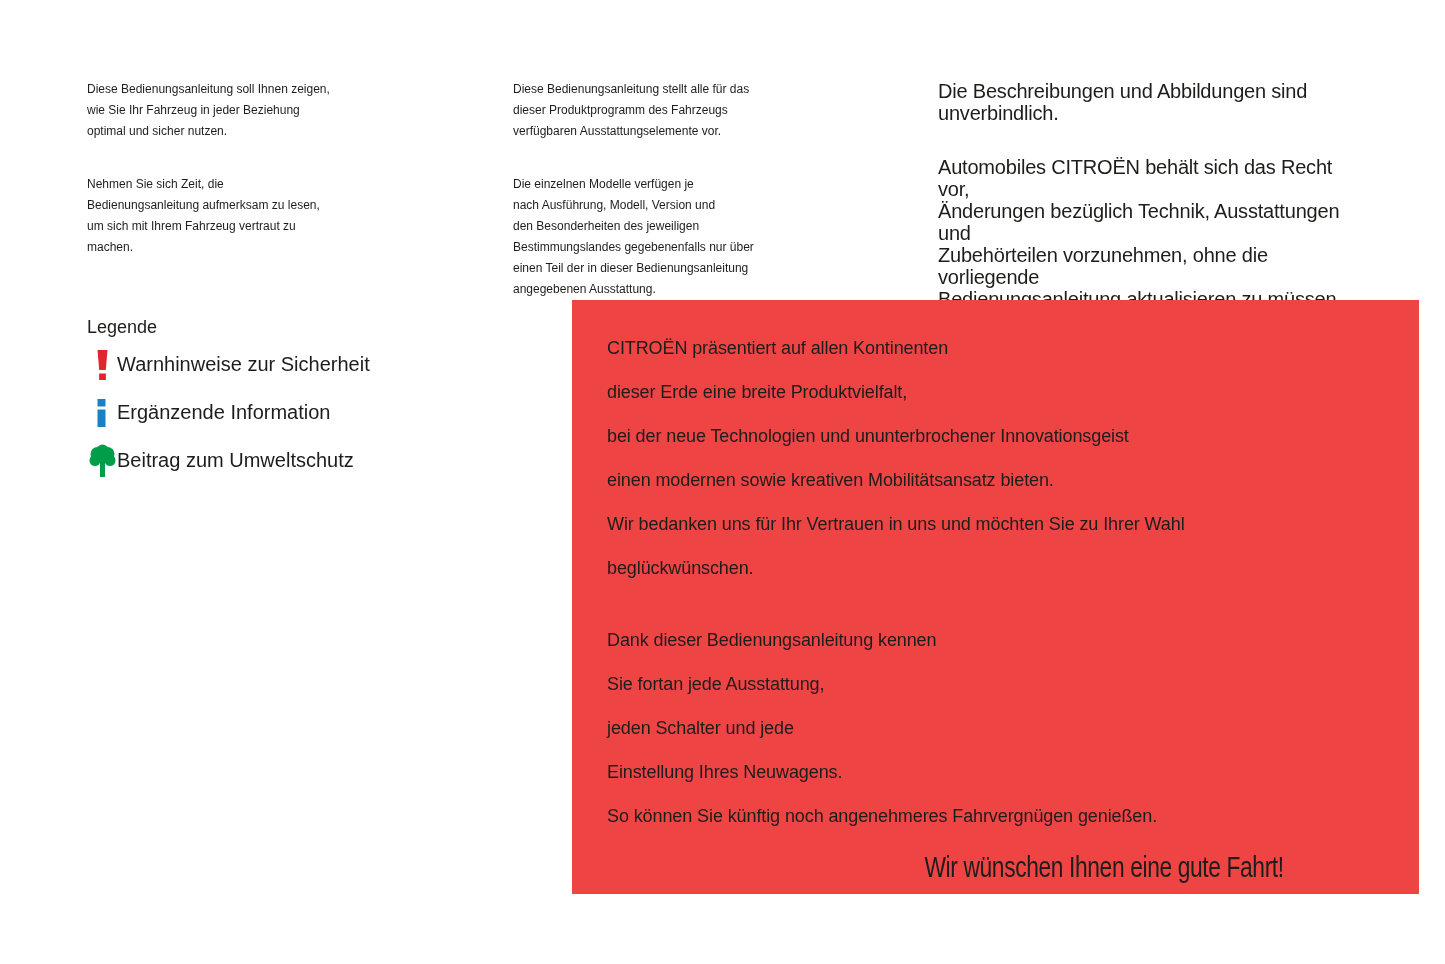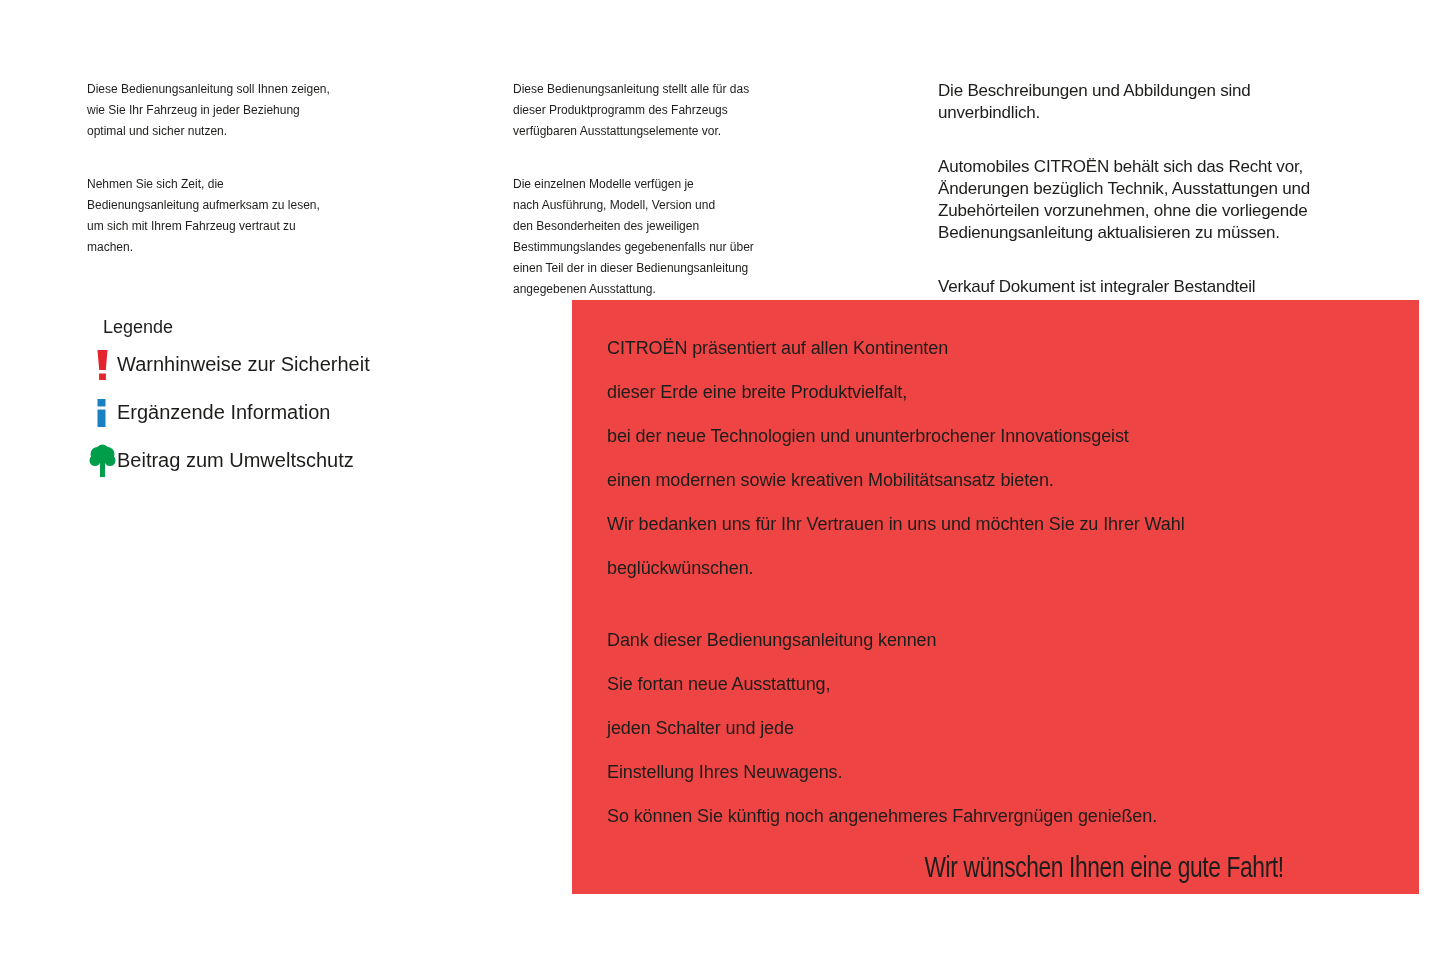--- a/index.html
+++ b/index.html
@@ -13,26 +13,26 @@
   }
   
   .intro-col{
     position:absolute;top:58px;
     font-size:12px;line-height:21px;
     white-space:pre-line;
   }
   .intro-col p{margin:0 0 11px 0;}
   .col1{left:87px;width:420px;}
   .col2{left:513px;width:420px;}
-  .col3{left:938px;width:430px;font-size:17px;line-height:22px;letter-spacing:-0.2px;}
+  .col3{left:938px;width:430px;font-size:20px;line-height:22px;letter-spacing:-0.2px;}
   .col3 p{margin:0 0 10px 0;}
 
   
   .legend{position:absolute;left:87px;top:316px;width:420px;}
-  .legend-title{font-size:18px;line-height:22px;margin:0 0 10px 16px;}
+  .legend-title{font-size:18px;line-height:22px;margin:0 0 10px 0;}
   .legend-item{display:flex;align-items:center;margin-bottom:15px;height:33px;}
   .legend-icon{width:30px;display:flex;justify-content:center;align-items:center;flex:0 0 30px;}
   .legend-label{font-size:20px;}
 
   
   .welcome-panel{
     position:absolute;left:572px;top:300px;
     width:847px;height:594px;
     background:#ef4444;
     box-sizing:border-box;
@@ -139,21 +139,21 @@
     <div class="welcome-intro">
       <p>CITROËN präsentiert auf allen Kontinenten</p>
       <p>dieser Erde eine breite Produktvielfalt,</p>
       <p>bei der neue Technologien und ununterbrochener Innovationsgeist</p>
       <p>einen modernen sowie kreativen Mobilitätsansatz bieten.</p>
       <p>Wir bedanken uns für Ihr Vertrauen in uns und möchten Sie zu Ihrer Wahl</p>
       <p>beglückwünschen.</p>
     </div>
     <div class="welcome-body">
       <p>Dank dieser Bedienungsanleitung kennen</p>
-      <p>Sie fortan neue Ausstattung,</p>
+      <p>Sie fortan jede Ausstattung,</p>
       <p>jeden Schalter und jede</p>
       <p>Einstellung Ihres Neuwagens.</p>
       <p>So können Sie künftig noch angenehmeres Fahrvergnügen genießen.</p>
     </div>
     <div class="closing-wrap">
       <span class="closing-line">Wir wünschen Ihnen eine gute Fahrt!</span>
     </div>
   </div>
 
 </div>

